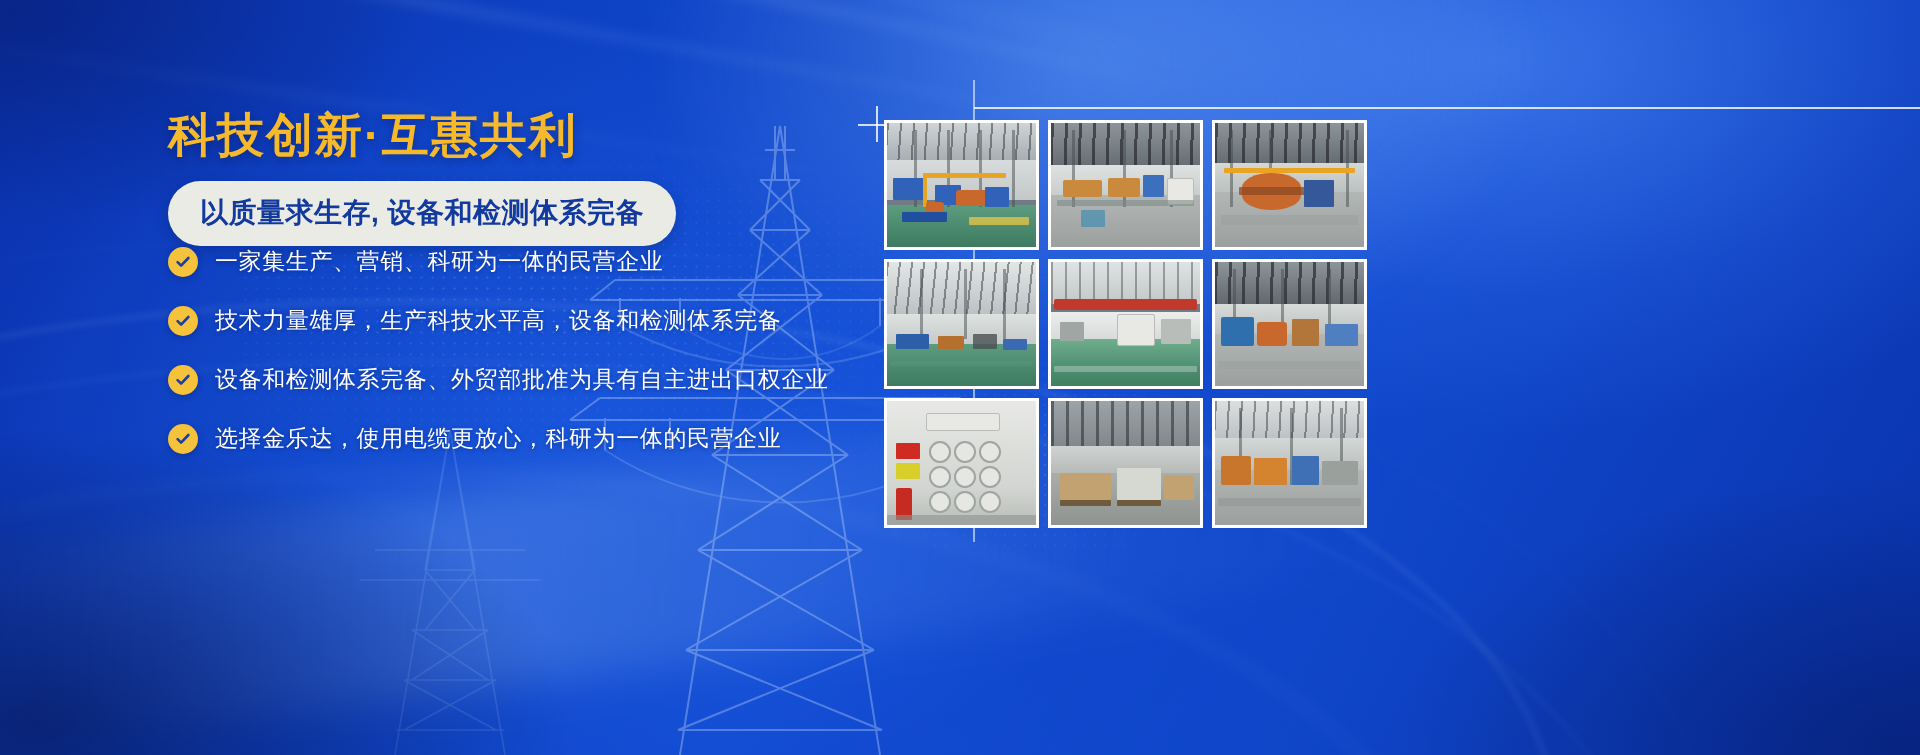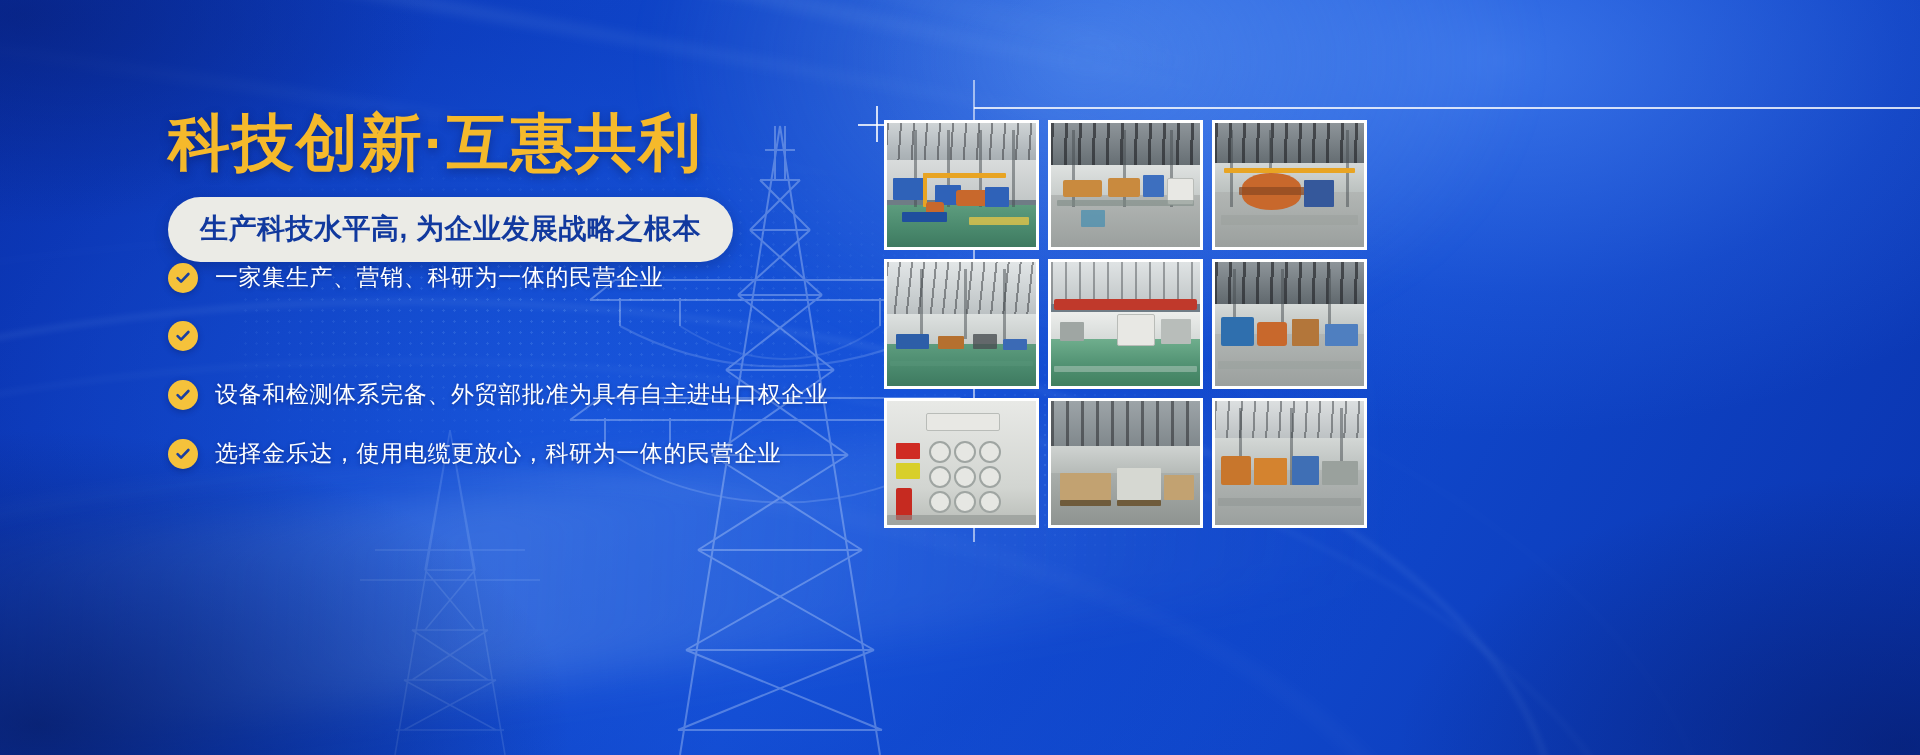--- a/index.html
+++ b/index.html
@@ -90,21 +90,21 @@
   
   .tower { position:absolute; pointer-events:none; }
   .tower.t-main { left:560px; top:120px; width:440px; height:635px; opacity:.38; }
   .tower.t-far  { left:300px; top:430px; width:300px; height:325px; opacity:.20; }
 
   
   #left-content {
     position:absolute; left:168px; top:110px; width:700px;
   }
   #headline {
-    font-size:62px; font-weight:700; color:#F5B92B;
+    font-size:47px; font-weight:700; color:#F5B92B;
     letter-spacing:2px; line-height:1.05;
     white-space:nowrap;
     text-shadow:0 3px 10px rgba(0,16,70,.38);
   }
   #subtitle-pill {
     display:inline-block;
     margin-top:22px;
     background:#EBEBE6;
     color:#11399E;
     font-size:28px; font-weight:700;
@@ -262,39 +262,40 @@
       <path d="M120 206 C 190 250, 260 250, 320 206" opacity="0.4"></path>
     </g>
   </svg>
 
   <div class="vignette"></div>
 
   <div id="left-content">
 
     <div id="headline">科技创新·互惠共利</div>
 
-    <div id="subtitle-pill">生产科技水平高, 为企业发展战略之根本</div>
+    <div id="subtitle-pill">以质量求生存, 设备和检测体系完备</div>
 
     <div id="bullet-list">
 
       <div class="bullet-row">
         <span class="check-icon">
           <svg width="18" height="18" viewBox="0 0 18 18">
               <path d="M3.6 9.2 L7.1 12.7 L14.4 5" stroke="#1a3fa0" stroke-width="2.6" fill="none" stroke-linecap="round" stroke-linejoin="round"></path>
             </svg>
         </span>
         <span class="bullet-text">一家集生产、营销、科研为一体的民营企业</span>
       </div>
 
       <div class="bullet-row">
         <span class="check-icon">
           <svg width="18" height="18" viewBox="0 0 18 18">
               <path d="M3.6 9.2 L7.1 12.7 L14.4 5" stroke="#1a3fa0" stroke-width="2.6" fill="none" stroke-linecap="round" stroke-linejoin="round"></path>
             </svg>
         </span>
+        <span class="bullet-text">技术力量雄厚，生产科技水平高，设备和检测体系完备</span>
       </div>
 
       <div class="bullet-row">
         <span class="check-icon">
           <svg width="18" height="18" viewBox="0 0 18 18">
               <path d="M3.6 9.2 L7.1 12.7 L14.4 5" stroke="#1a3fa0" stroke-width="2.6" fill="none" stroke-linecap="round" stroke-linejoin="round"></path>
             </svg>
         </span>
         <span class="bullet-text">设备和检测体系完备、外贸部批准为具有自主进出口权企业</span>
       </div>

